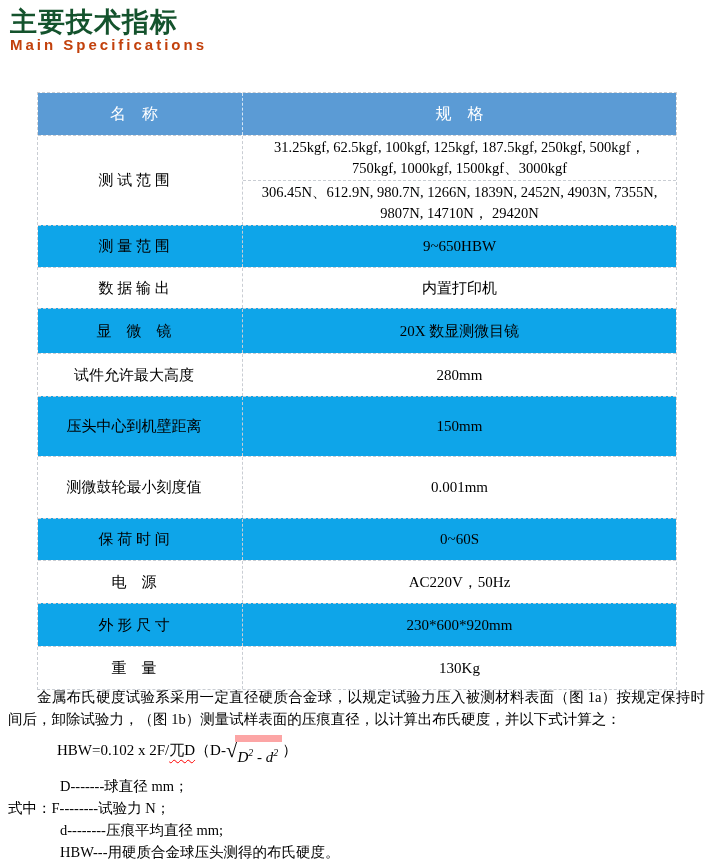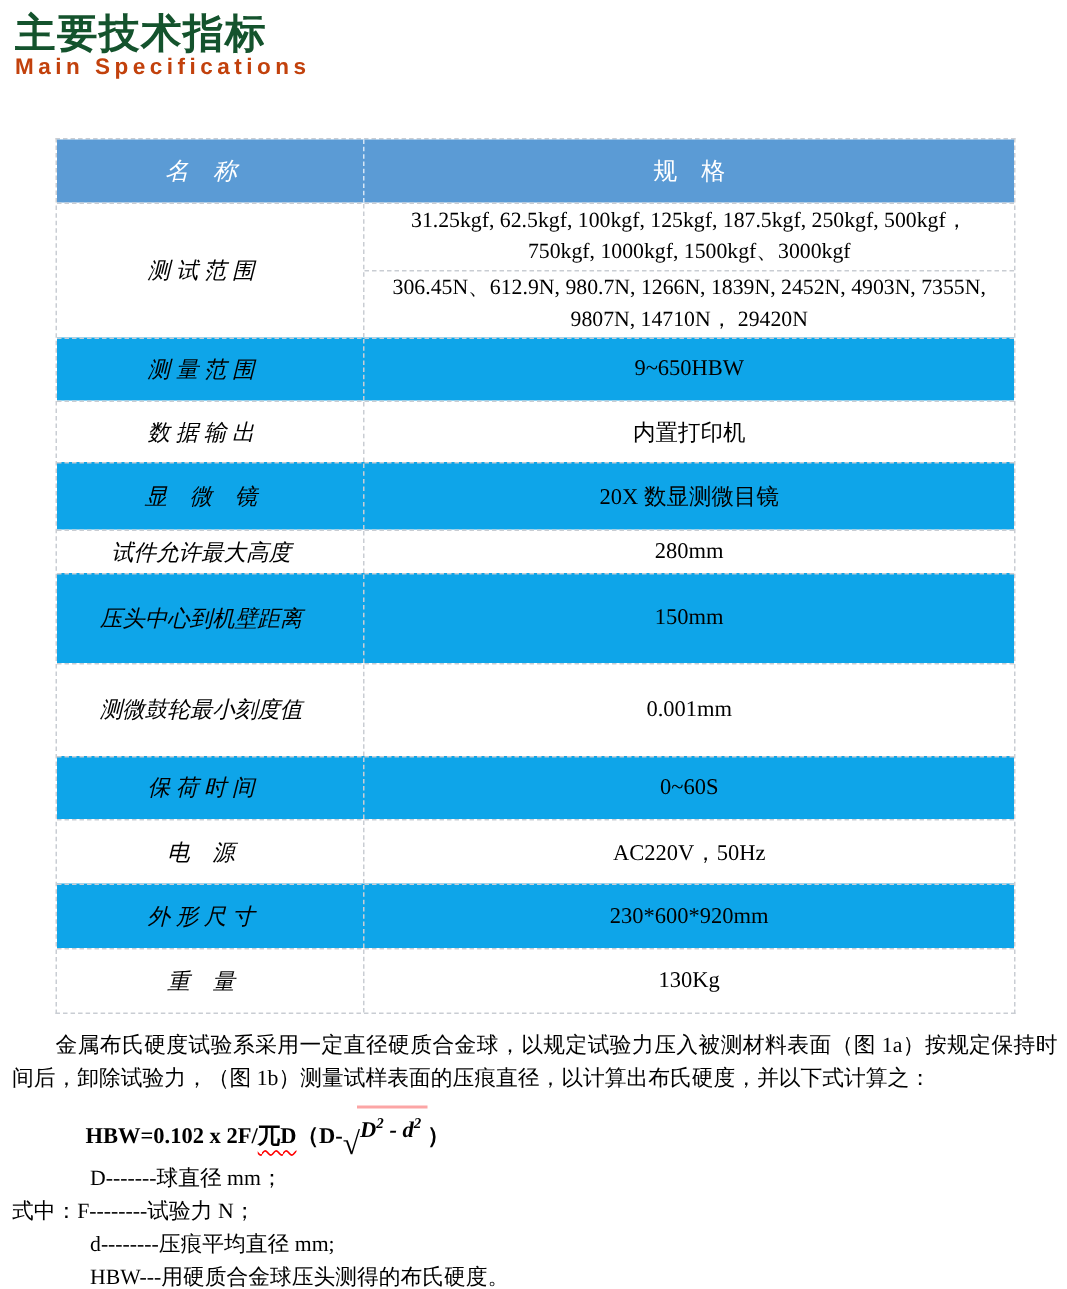--- a/index.html
+++ b/index.html
@@ -25,48 +25,48 @@
   
   .spec-table{
     position:absolute;left:37px;top:92px;width:640px;
     border:1px dashed #c9cdd3;box-sizing:border-box;
     font-size:15px;
   }
   .trow{display:flex;box-sizing:border-box;}
   .trow + .trow{border-top:1px dashed #c9cdd3;}
   .cell{display:flex;align-items:center;justify-content:center;
         box-sizing:border-box;text-align:center;}
-  .cell-label{width:192px;flex:0 0 192px;font-style:italic;}
+  .cell-label{width:192px;flex:0 0 192px;}
   .cell-value{flex:1;border-left:1px dashed #c9cdd3;padding:0 6px;margin-left:12px;}
   .thead{height:42px;background:#5b9bd5;color:#ffffff;font-size:16px;}
   .thead .cell-value{border-left:1px dashed rgba(255,255,255,.75);}
   .alt{background:#0ea5e9;}
   .split{flex-direction:column;padding:0;align-items:stretch;}
   .subcell{flex:1;display:flex;align-items:center;justify-content:center;
            padding:0 10px;line-height:21px;box-sizing:border-box;
            font-size:14.5px;}
   .subcell + .subcell{border-top:1px dashed #c9cdd3;}
 
   
   .desc{
     position:absolute;left:8px;top:686px;width:697px;
     font-size:14.5px;line-height:22px;
   }
   .para{margin:0;text-indent:2em;text-align:justify;}
-  .formula-line{margin:9px 0 6px 49px;font-size:15px;height:30px;display:flex;align-items:flex-end;font-weight:bold;}
+  .formula-line{margin:9px 0 6px 49px;font-size:15px;height:30px;display:flex;align-items:flex-start;}
   .wavy{
     text-decoration-line:underline;
     text-decoration-style:wavy;
     text-decoration-color:#ff0000;
     text-decoration-thickness:1px;
     text-underline-offset:4px;
   }
   .sqrt-sign{font-size:21px;line-height:18px;margin-right:-2px;position:relative;top:2px;}
   .radicand{
-    border-top:2px solid #fca5a5;padding:0 4px 0 2px;font-style:italic;position:relative;top:-4px;
+    border-top:7px solid #fca5a5;padding:0 4px 0 2px;font-style:italic;position:relative;top:-4px;
   }
   .radicand sup{font-size:10px;font-style:italic;}
   .where{margin-top:2px;}
   .where-line{line-height:22px;}
   .where-indent{margin-left:52px;}
 </style>
 </head>
 <body>
 
 <div class="page">
@@ -97,21 +97,21 @@
     <div class="trow" style="height:41px">
       <div class="cell cell-label">数 据 输 出</div>
       <div class="cell cell-value">内置打印机</div>
     </div>
 
     <div class="trow alt" style="height:45px">
       <div class="cell cell-label">显　微　镜</div>
       <div class="cell cell-value">20X 数显测微目镜</div>
     </div>
 
-    <div class="trow" style="height:29px">
+    <div class="trow" style="height:43px">
       <div class="cell cell-label">试件允许最大高度</div>
       <div class="cell cell-value">280mm</div>
     </div>
 
     <div class="trow alt" style="height:60px">
       <div class="cell cell-label">压头中心到机壁距离</div>
       <div class="cell cell-value">150mm</div>
     </div>
 
     <div class="trow" style="height:62px">

